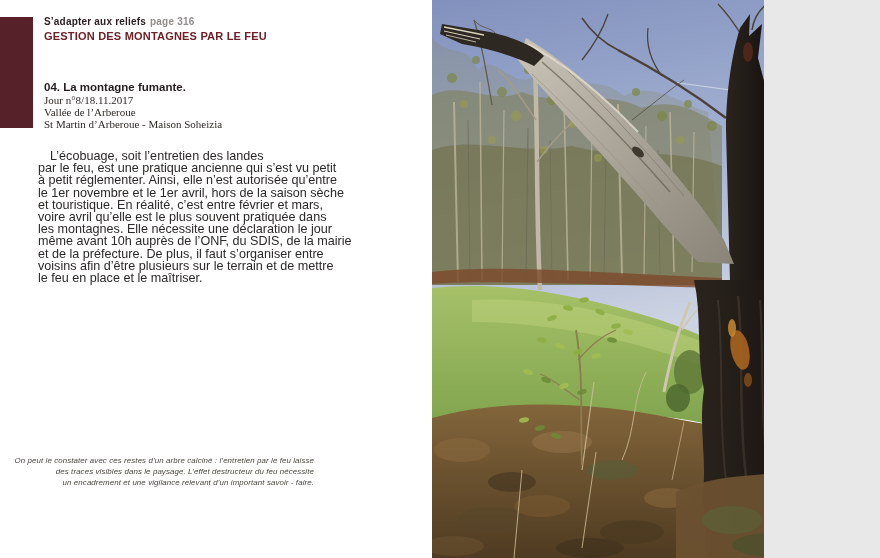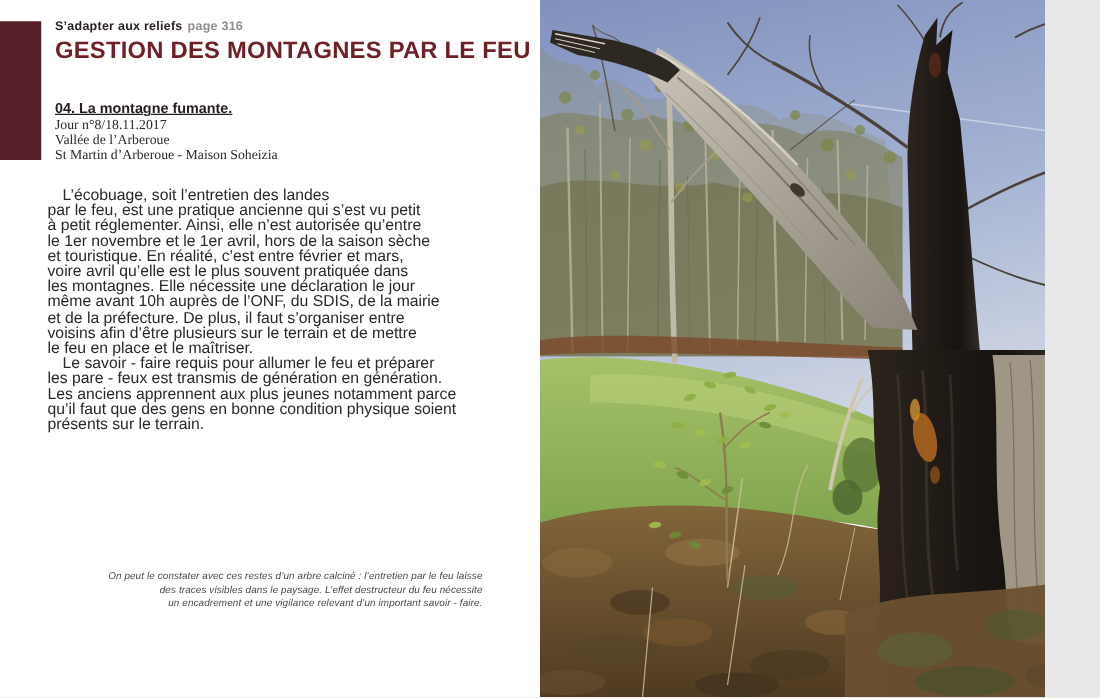--- a/index.html
+++ b/index.html
@@ -1,24 +1,24 @@
 <!DOCTYPE html>
 <html><head>
 <meta charset="utf-8">
 <style>
   html,body{margin:0;padding:0;background:#e8e8e8;}
   .spread{
-    position:relative;width:836px;height:558px;background:#ffffff;
+    position:relative;width:764px;height:558px;background:#ffffff;
     overflow:hidden;font-family:"Liberation Sans",sans-serif;
   }
   .accent-bar{position:absolute;left:0;top:17px;width:33px;height:111px;background:#572129;}
   .kicker{position:absolute;left:44px;top:16px;font-size:10px;font-weight:bold;color:#2e2124;letter-spacing:.2px;}
   .kicker .page-ref{color:#918d8b;font-weight:bold;margin-left:4px;}
-  .chapter-title{position:absolute;left:44px;top:30px;font-size:19px;font-weight:bold;color:#6e2026;letter-spacing:.2px;}
-  .entry-heading{position:absolute;left:44px;top:81px;font-size:11.5px;font-weight:bold;color:#241c1e;text-decoration:underline;}
+  .chapter-title{position:absolute;left:44px;top:30px;font-size:11px;font-weight:bold;color:#6e2026;letter-spacing:.2px;}
+  .entry-heading{position:absolute;left:44px;top:81px;font-size:11.5px;font-weight:bold;color:#241c1e;}
   .entry-meta{position:absolute;left:44px;top:95px;font-family:"Liberation Serif",serif;font-size:11px;line-height:11.8px;color:#2d2a28;}
   .body-text{
     position:absolute;left:38px;top:150px;width:390px;
     font-family:Liberation Sans, sans-serif;font-size:12.6px;line-height:12.2px;color:#2b2927;
   }
   .body-text p{margin:0;text-indent:12px;white-space:pre-line;}
   .photo-caption{
     position:absolute;right:450px;top:456px;width:370px;text-align:right;
     font-style:italic;font-size:7.9px;line-height:10.9px;color:#4a4741;white-space:pre-line;letter-spacing:.1px;
   }
@@ -51,25 +51,20 @@
 par le feu, est une pratique ancienne qui s’est vu petit
 à petit réglementer. Ainsi, elle n’est autorisée qu’entre
 le 1er novembre et le 1er avril, hors de la saison sèche
 et touristique. En réalité, c’est entre février et mars,
 voire avril qu’elle est le plus souvent pratiquée dans
 les montagnes. Elle nécessite une déclaration le jour
 même avant 10h auprès de l’ONF, du SDIS, de la mairie
 et de la préfecture. De plus, il faut s’organiser entre
 voisins afin d’être plusieurs sur le terrain et de mettre
 le feu en place et le maîtriser.</p>
-    <p>Le savoir - faire requis pour allumer le feu et préparer
-les pare - feux est transmis de génération en génération.
-Les anciens apprennent aux plus jeunes notamment parce
-qu’il faut que des gens en bonne condition physique soient
-présents sur le terrain.</p>
   </div>
 
   <div class="photo-caption">On peut le constater avec ces restes d’un arbre calciné : l’entretien par le feu laisse
 des traces visibles dans le paysage. L’effet destructeur du feu nécessite
 un encadrement et une vigilance relevant d’un important savoir - faire.</div>
 
   <div class="photo-frame">
     <svg width="416" height="558" viewBox="0 0 416 558">
       <defs>
         <linearGradient id="sky" x1="0" y1="0" x2="0.25" y2="1">

